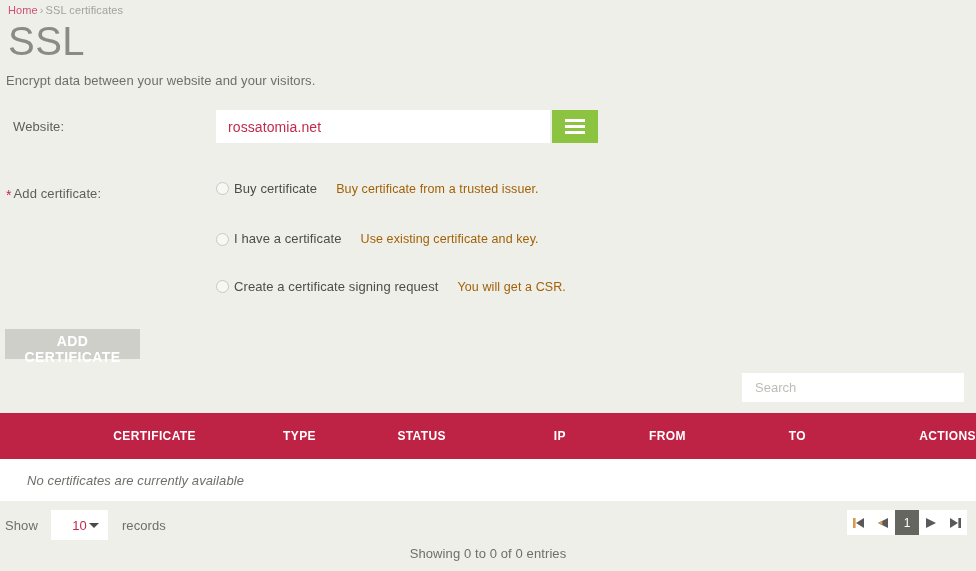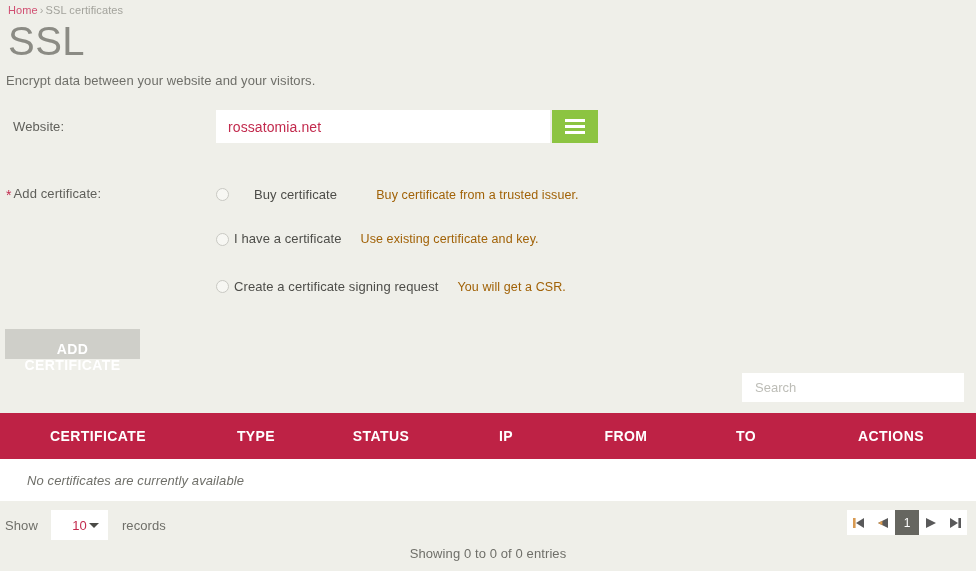--- a/index.html
+++ b/index.html
@@ -127,21 +127,21 @@
   }
 
   
   .radio-row {
     position: absolute;
     left: 216px;
     display: flex;
     align-items: center;
     white-space: nowrap;
   }
-  .radio-row-0 { top: 187px; gap: 20px; }
+  .radio-row-0 { top: 181px; }
   .radio-row-1 { top: 231px; align-items: flex-end; }
   .radio-row-2 { top: 279px; }
 
   .radio-mark {
     width: 13px;
     height: 13px;
     border-radius: 50%;
     border: 1px solid #c9c9c3;
     background: #f7f7f3;
     box-sizing: border-box;
@@ -170,21 +170,21 @@
     width: 135px;
     height: 30px;
     background: #cfcfc9;
     border: none;
     color: #ffffff;
     font-family: "Liberation Sans", sans-serif;
     font-size: 14px;
     font-weight: bold;
     letter-spacing: .4px;
     cursor: default;
-    padding: 12px;
+    padding: 4px;
   }
 
   
   .search-input {
     position: absolute;
     left: 742px;
     top: 373px;
     width: 222px;
     height: 29px;
     box-sizing: border-box;
@@ -209,24 +209,24 @@
     width: 976px;
     border-collapse: collapse;
     table-layout: fixed;
   }
   .cert-table thead tr {
     background: #be2245;
   }
   .cert-table thead th {
     height: 46px;
     color: #ffffff;
-    font-size: 14px;
+    font-size: 12px;
     font-weight: bold;
     letter-spacing: .4px;
-    text-align: center;
+    text-align: right;
     padding: 0;
   }
   .cert-table tbody tr {
     background: #ffffff;
   }
   .cert-table tbody td {
     height: 42px;
     font-size: 13px;
     color: #6f6f69;
     text-align: left;

